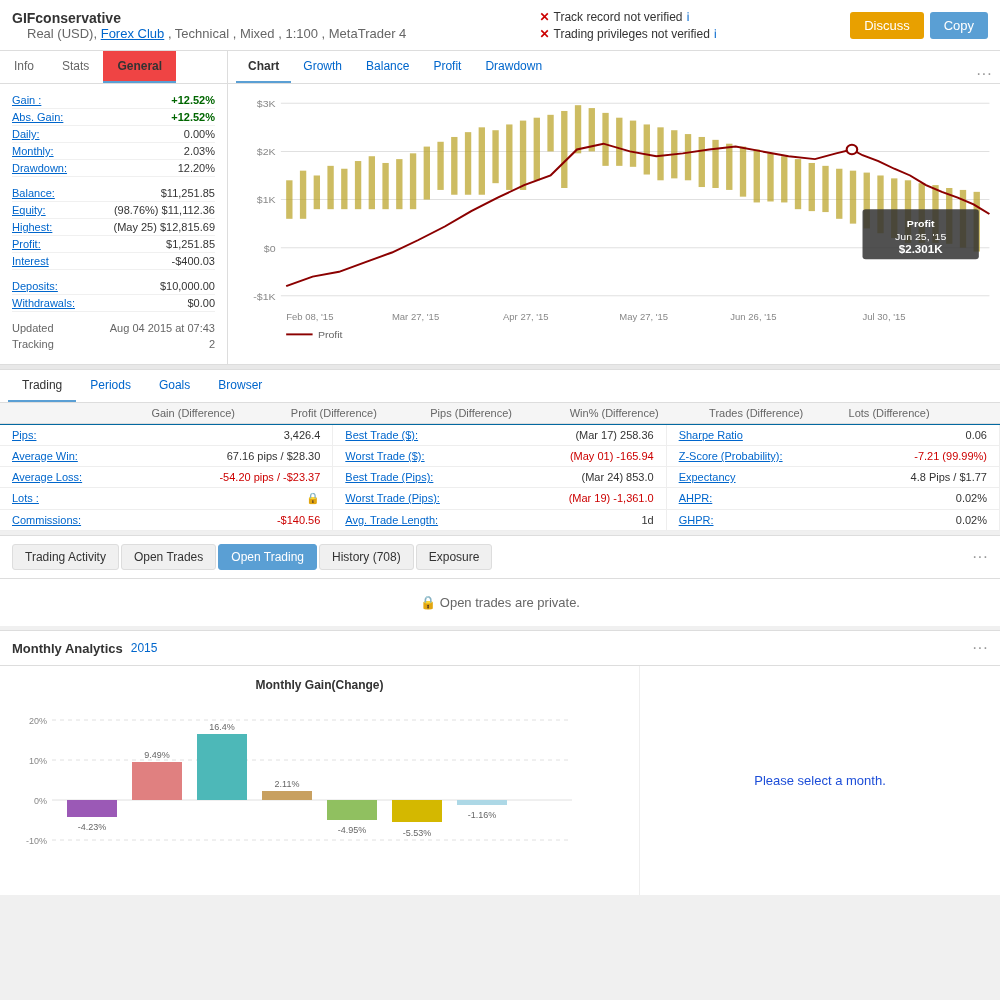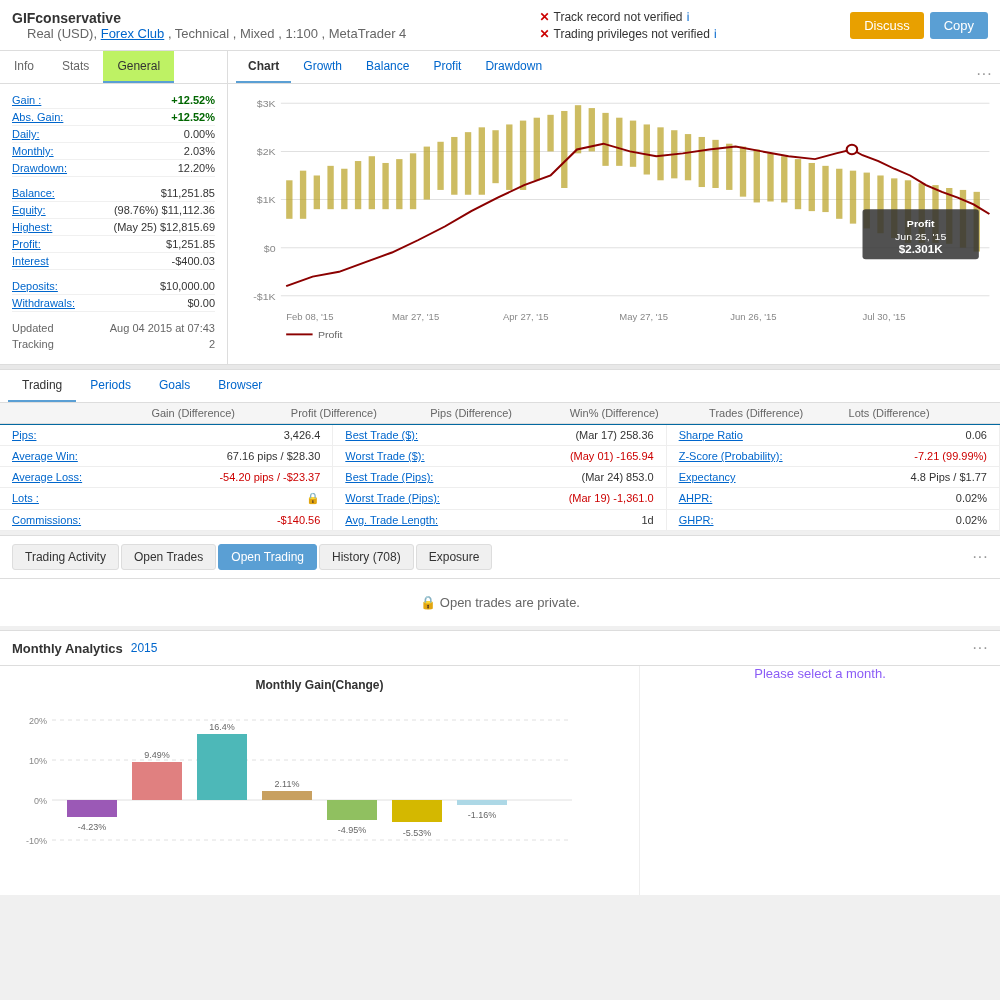--- a/index.html
+++ b/index.html
@@ -18,21 +18,21 @@
     .btn-discuss { background: #e8a000; color: #fff; border: none; padding: 2px 14px; border-radius: 3px; cursor: pointer; font-size: 13px; }
     .btn-copy { background: #5a9fd4; color: #fff; border: none; padding: 6px 14px; border-radius: 3px; cursor: pointer; font-size: 13px; }
 
     
     .main-content { display: flex; background: #fff; border-bottom: 1px solid #ddd; }
     
     
     .left-panel { width: 228px; border-right: 1px solid #ddd; }
     .tabs-row { display: flex; border-bottom: 1px solid #ddd; }
     .tab { padding: 8px 14px; cursor: pointer; color: #666; font-size: 12px; border-bottom: 2px solid transparent; }
-    .tab.active { color: #333; border-bottom: 2px solid #5a9fd4; font-weight: normal; background: #bef264; }
+    .tab.active { color: #333; border-bottom: 2px solid #5a9fd4; font-weight: bold; background: #ef4444; }
     .info-table { padding: 8px 12px; }
     .info-row { display: flex; justify-content: space-between; padding: 2px 0; border-bottom: 1px solid #f0f0f0; }
     .info-label { color: #0066cc; text-decoration: underline; cursor: pointer; font-size: 11px; }
     .info-value { font-size: 11px; color: #333; }
     .info-value.green { color: #006600; font-weight: bold; }
     .section-gap { height: 8px; }
     .updated-row { display: flex; justify-content: space-between; padding: 2px 0; font-size: 11px; color: #666; }
 
     
     .right-panel { flex: 1; padding: 0; }
@@ -70,21 +70,21 @@
     
     
     .monthly-section { background: #fff; margin-top: 4px; border-top: 1px solid #ddd; }
     .monthly-header { display: flex; align-items: center; padding: 8px 12px; border-bottom: 1px solid #ddd; gap: 8px; }
     .monthly-title { font-weight: bold; font-size: 13px; }
     .monthly-year { color: #0066cc; font-size: 12px; cursor: pointer; }
     .monthly-more { margin-left: auto; color: #999; font-size: 16px; cursor: pointer; }
     .monthly-content { display: flex; }
     .monthly-chart { flex: 1; padding: 12px; }
     .monthly-chart-title { text-align: center; font-size: 12px; font-weight: bold; color: #333; margin-bottom: 8px; }
-    .monthly-right { width: 361px; display: flex; align-items: flex-start; justify-content: center; color: #8b5cf6; font-size: 13px; border-left: 1px solid #eee; }
+    .monthly-right { width: 361px; display: flex; align-items: center; justify-content: center; color: #1d4ed8; font-size: 13px; border-left: 1px solid #eee; }
     
     .divider { height: 4px; background: #e8e8e8; }
   </style>
 </head>
 <body>
 
 <div class="header">
   <div class="header-left">
     <div class="header-title">GIFconservative</div>
     <div class="header-sub">

